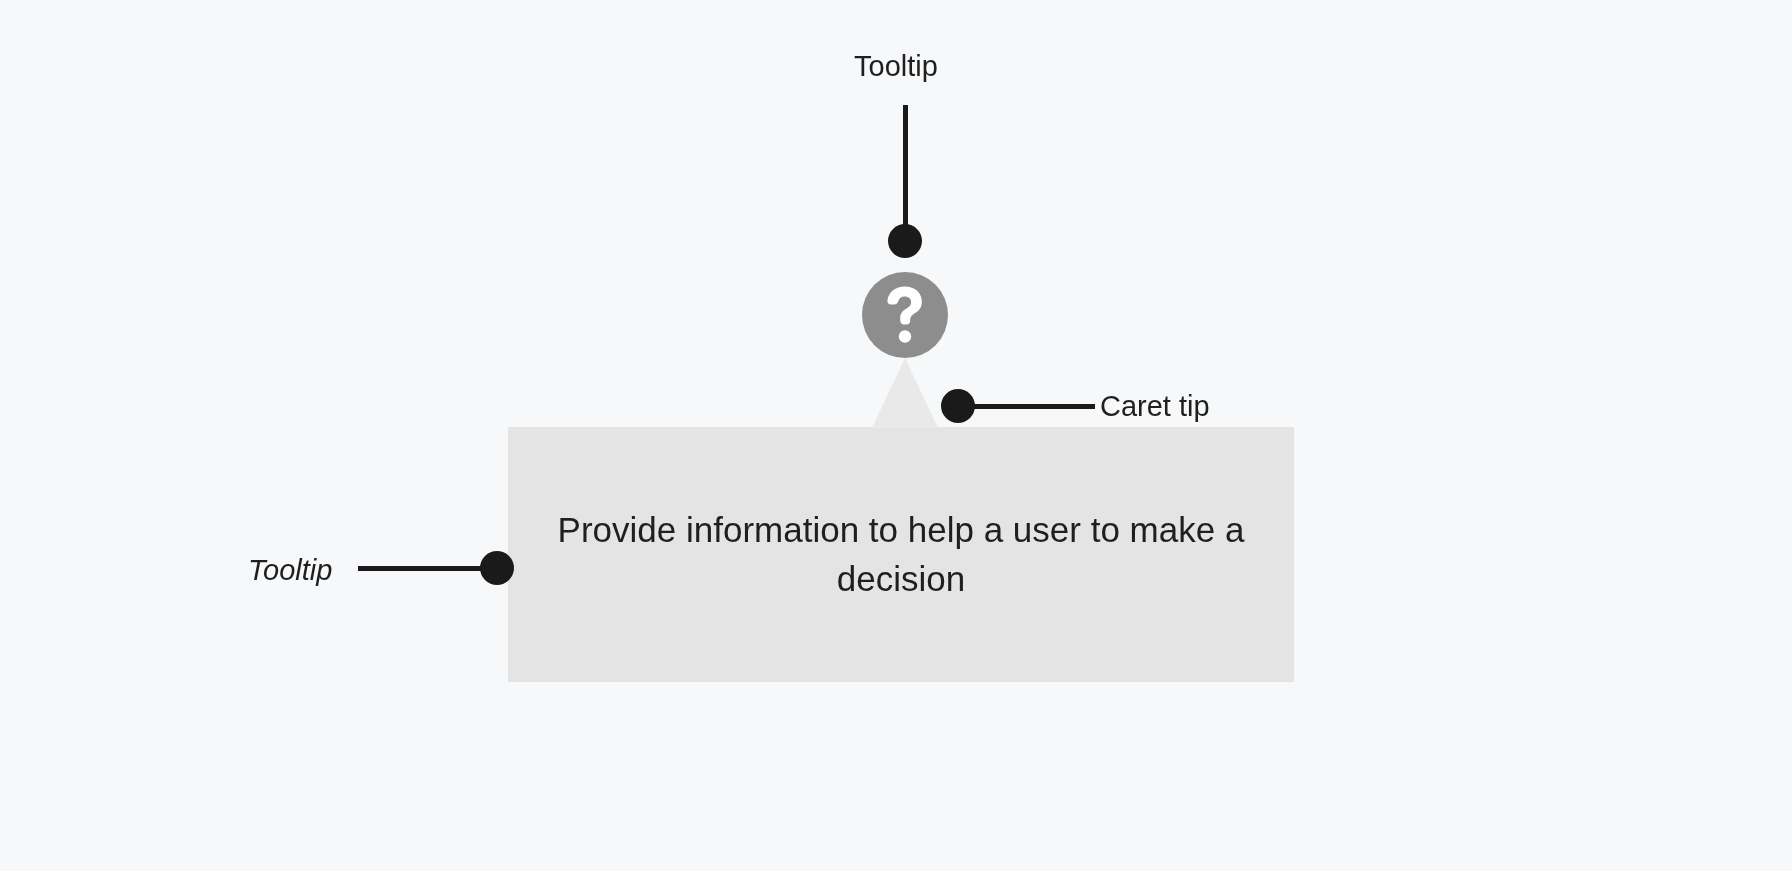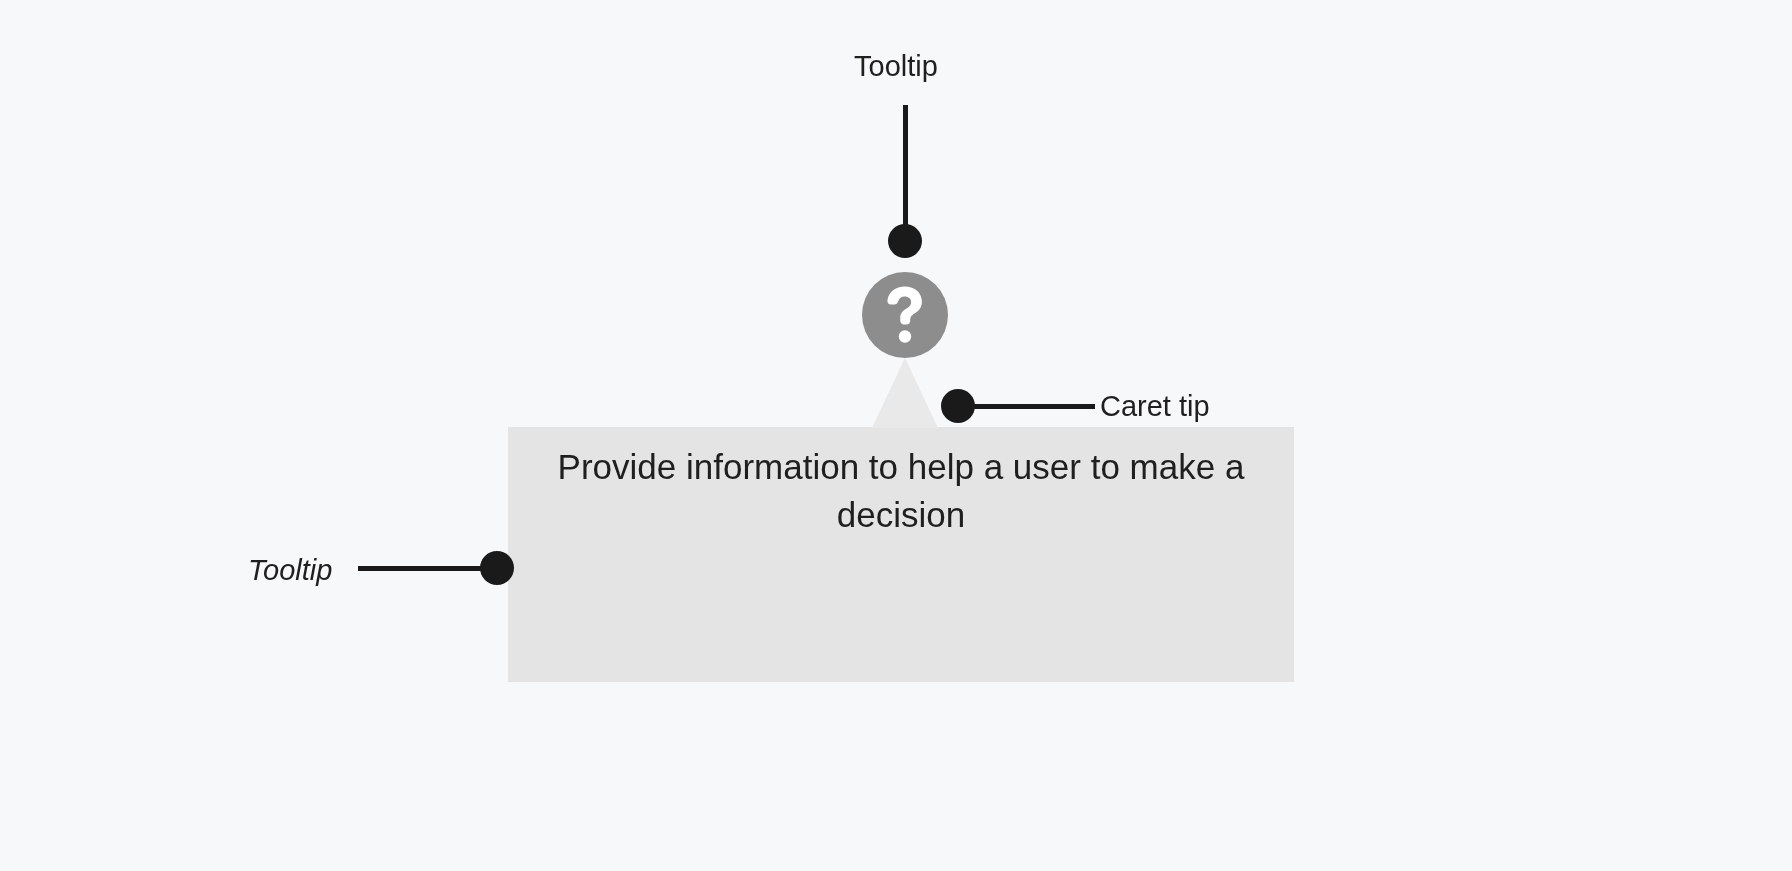--- a/index.html
+++ b/index.html
@@ -21,21 +21,21 @@
 
   
   .tooltip-box {
     position: absolute;
     left: 508px;
     top: 427px;
     width: 786px;
     height: 255px;
     background: #e4e4e4;
     display: flex;
-    align-items: flex-start;
+    align-items: center;
     justify-content: center;
     box-sizing: border-box;
     padding: 16px 40px;
   }
   .tooltip-text {
     font-size: 35px;
     line-height: 1.38;
     color: #1f1f1f;
     text-align: center;
     max-width: 700px;

